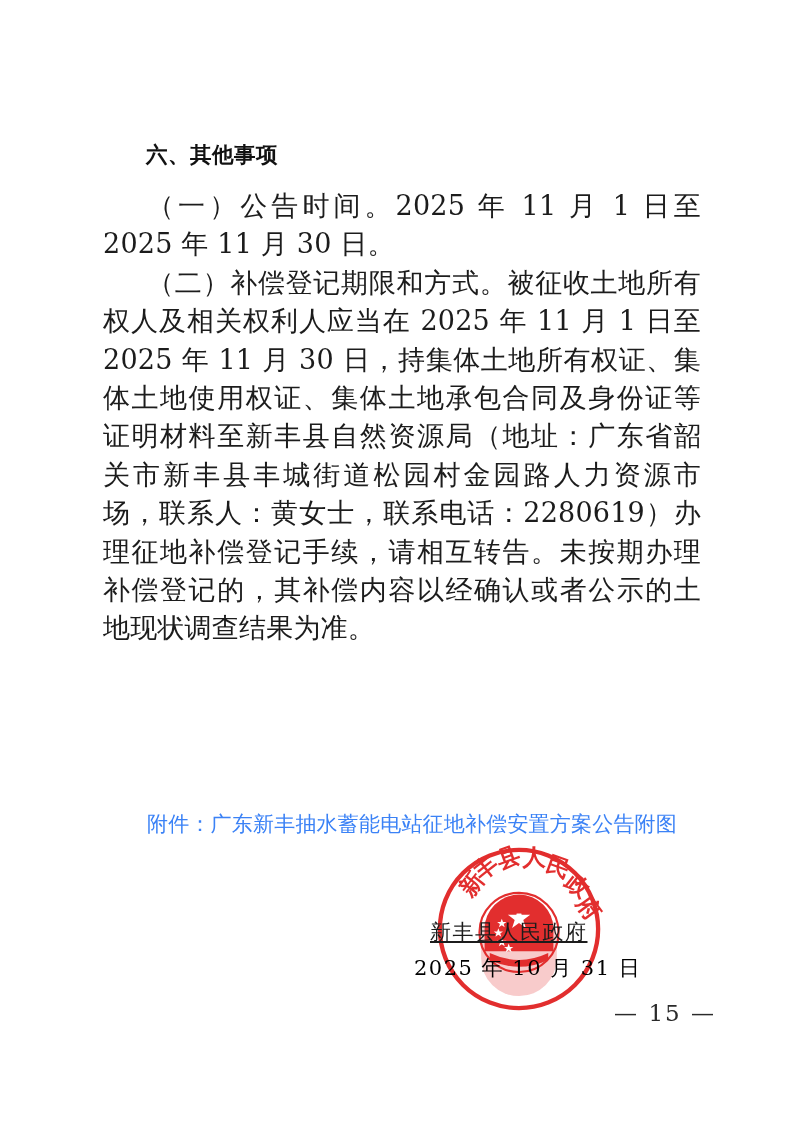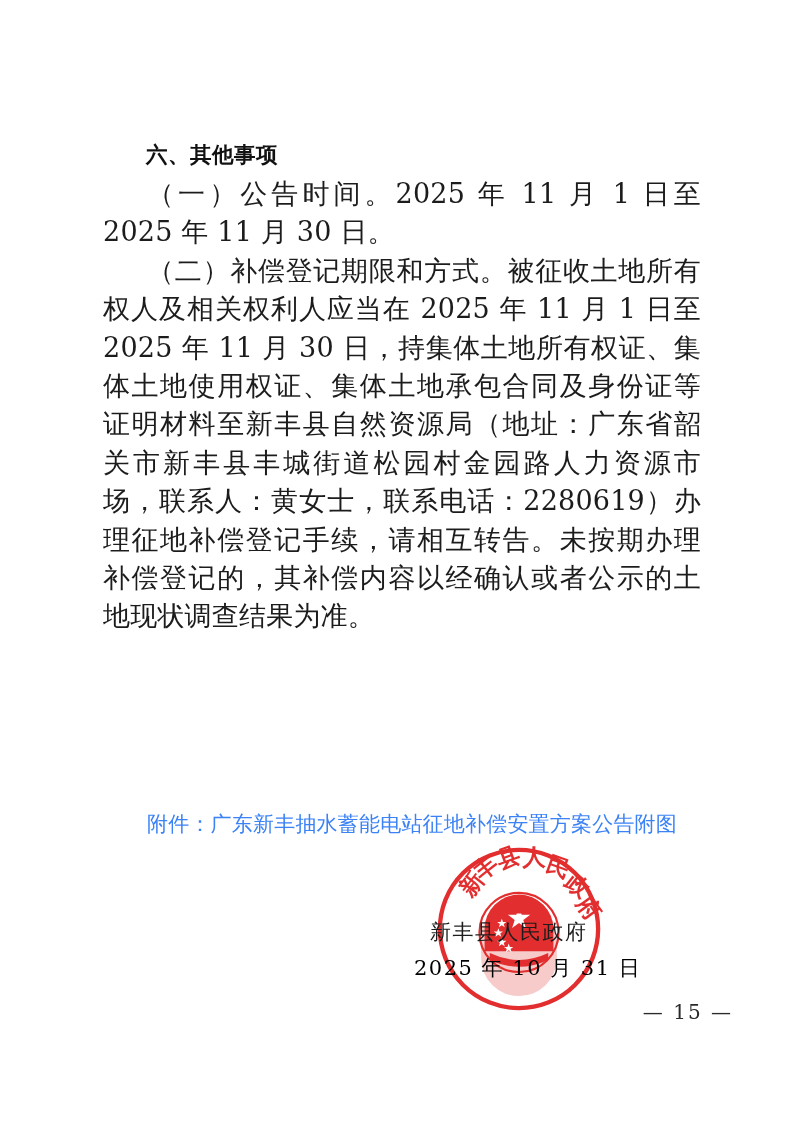--- a/index.html
+++ b/index.html
@@ -22,21 +22,21 @@
     top: 136px;
     width: 598px;
   }
   .section-heading {
     font-family: "DejaVu Sans", "Liberation Sans", sans-serif;
     font-weight: bold;
     font-size: 21.5px;
     line-height: 38px;
     letter-spacing: 0.5px;
     text-indent: 43px;
-    margin: 0 0 1px 0;
+    margin: 0 0 13px 0;
     color: #111111;
   }
   .para {
     font-size: 27px;
     line-height: 38.4px;
     text-align: justify;
     text-align-last: left;
     text-justify: inter-ideograph;
     margin: 0;
     text-indent: 44px;
@@ -65,20 +65,21 @@
     width: 260px;
     text-align: left;
     z-index: 3;
   }
   .sig-line {
     font-size: 21px;
     line-height: 36px;
     letter-spacing: 1.5px;
     white-space: nowrap;
     color: #1c1c1c;
+    text-decoration: underline;
   }
   .sig-date {
     font-size: 21px;
     line-height: 36px;
     letter-spacing: 1.5px;
     white-space: nowrap;
     margin-left: -16px;
     color: #000000;
   }
   .seal {
@@ -86,25 +87,25 @@
     left: 433px;
     top: 843px;
     width: 172px;
     height: 172px;
     z-index: 2;
     pointer-events: none;
     opacity: 0.93;
   }
   .page-number {
     position: absolute;
-    left: 17px;
+    left: 0;
     top: 1000px;
     width: 716px;
     text-align: right;
-    font-size: 20px;
+    font-size: 23px;
     letter-spacing: 2px;
     color: #2a2a2a;
     font-family: "DejaVu Serif", "Liberation Serif", serif;
   }
 </style>
 </head>
 <body>
 
 <div class="page">
 

